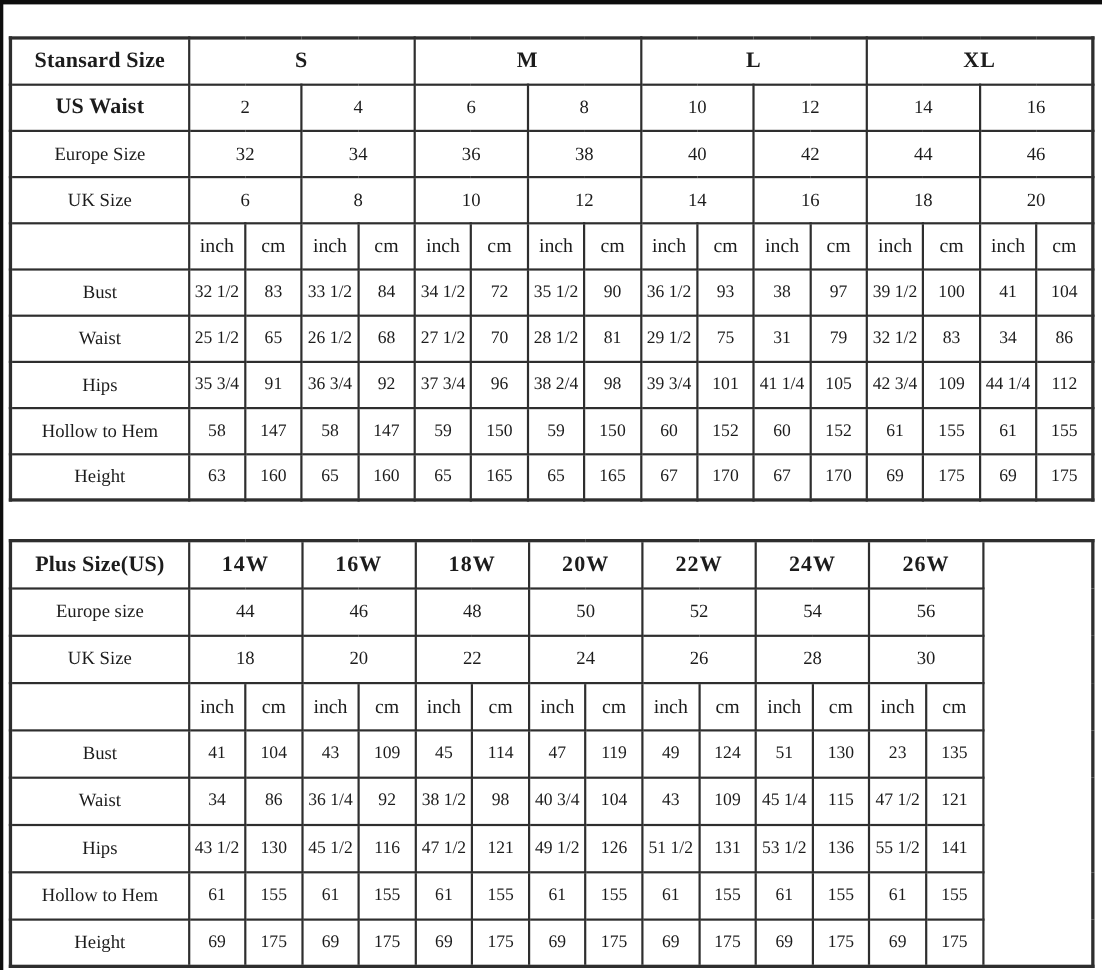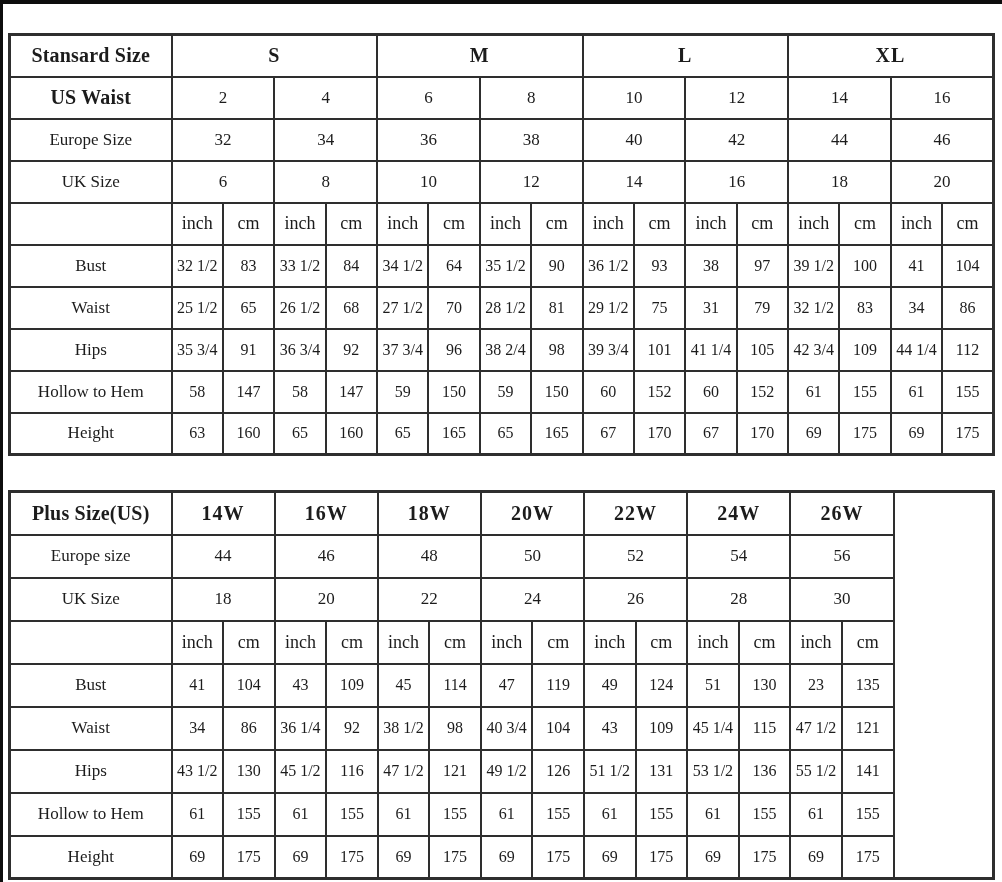--- a/index.html
+++ b/index.html
@@ -124,21 +124,21 @@
         <td class="unit">inch</td>
         <td class="unit">cm</td>
       </tr>
       <tr>
         <td class="lbl">Bust</td>
         <td class="val">32 1/2</td>
         <td class="val">83</td>
         <td class="val">33 1/2</td>
         <td class="val">84</td>
         <td class="val">34 1/2</td>
-        <td class="val">64</td>
+        <td class="val">72</td>
         <td class="val">35 1/2</td>
         <td class="val">90</td>
         <td class="val">36 1/2</td>
         <td class="val">93</td>
         <td class="val">38</td>
         <td class="val">97</td>
         <td class="val">39 1/2</td>
         <td class="val">100</td>
         <td class="val">41</td>
         <td class="val">104</td>

